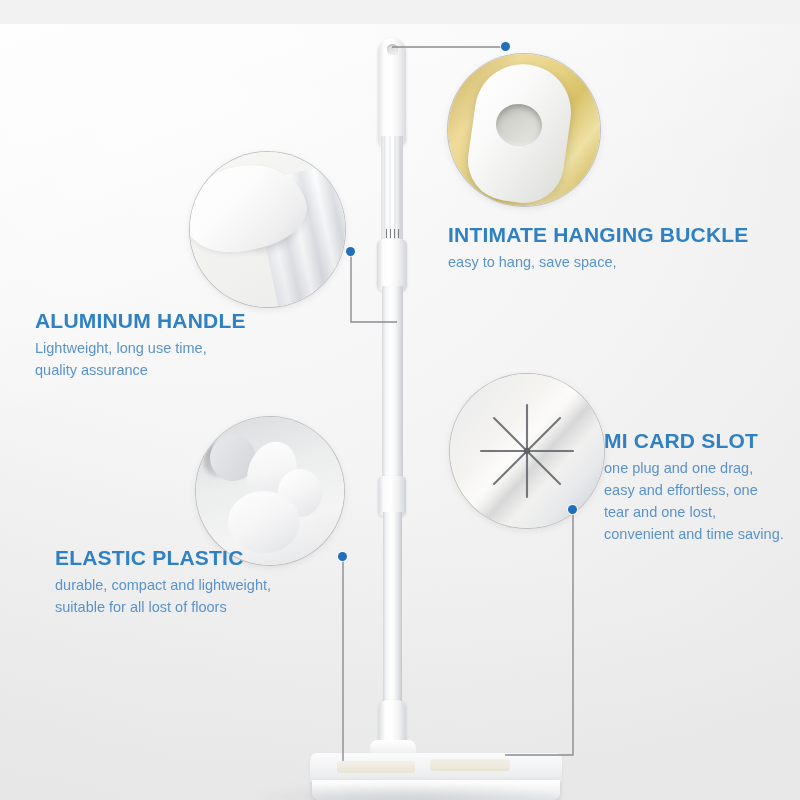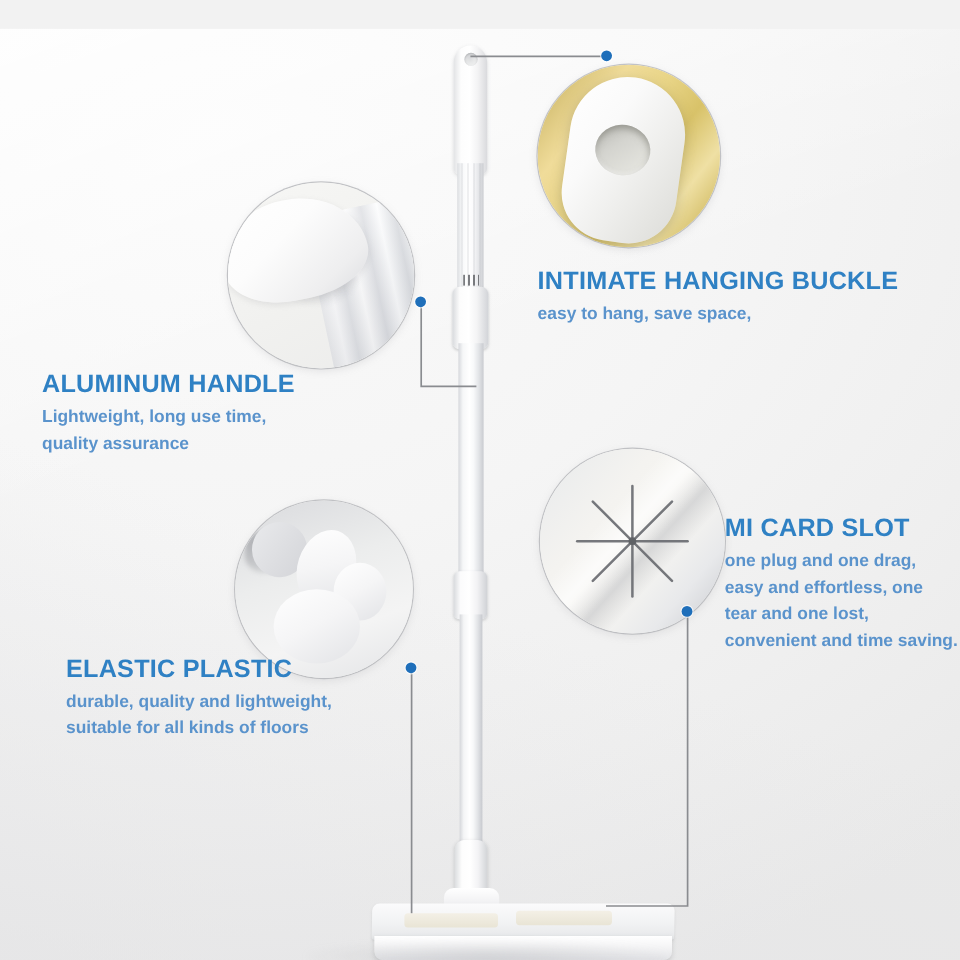--- a/index.html
+++ b/index.html
@@ -195,21 +195,21 @@
   .dot{position:absolute;width:9px;height:9px;border-radius:50%;
     background:#1f6fba;box-shadow:0 0 0 1px rgba(255,255,255,.65);}
 
   
   .block{position:absolute;}
   .blk-title{
     font-size:21px;font-weight:bold;letter-spacing:.2px;
     color:#2f81c4;line-height:1.1;margin:0 0 5px 0;white-space:nowrap;
   }
   .blk-body{
-    font-size:14.5px;color:#5a93cc;line-height:1.52;margin:0;font-weight:bold;
+    font-size:14.5px;color:#5a93cc;line-height:1.52;margin:0;font-weight:normal;
   }
   .blk-body div{white-space:nowrap;}
 
   .t-buckle{left:448px;top:199px;}
   .t-handle{left:35px;top:285px;}
   .t-slot{left:604px;top:405px;}
   .t-plastic{left:55px;top:522px;}
 </style>
 </head>
 <body>
@@ -318,18 +318,18 @@
     <p class="blk-title">ALUMINUM HANDLE</p>
     <div class="blk-body">
       <div>Lightweight, long use time,</div>
       <div>quality assurance</div>
     </div>
   </div>
 
   <div class="block t-plastic">
     <p class="blk-title">ELASTIC PLASTIC</p>
     <div class="blk-body">
-      <div>durable, quality and lightweight,</div>
-      <div>suitable for all kinds of floors</div>
+      <div>durable, compact and lightweight,</div>
+      <div>suitable for all lost of floors</div>
     </div>
   </div>
 
 </div>
 
 </body></html>

